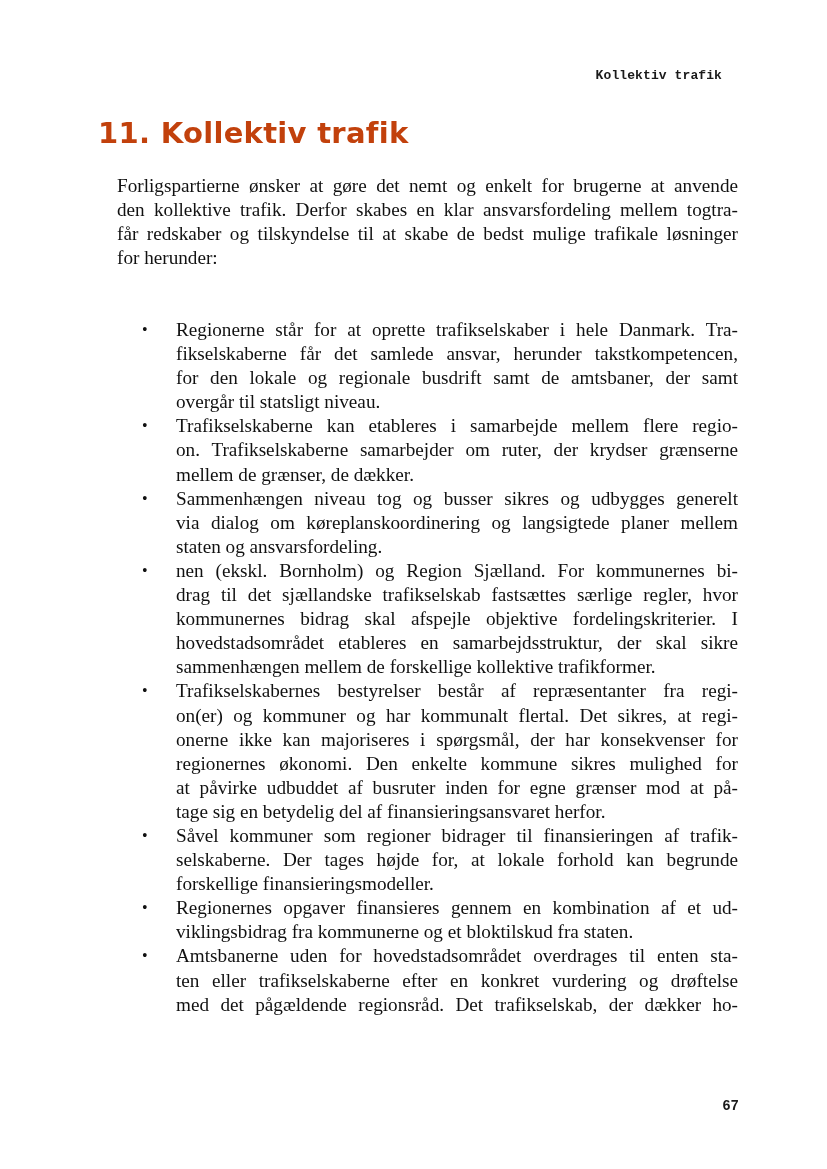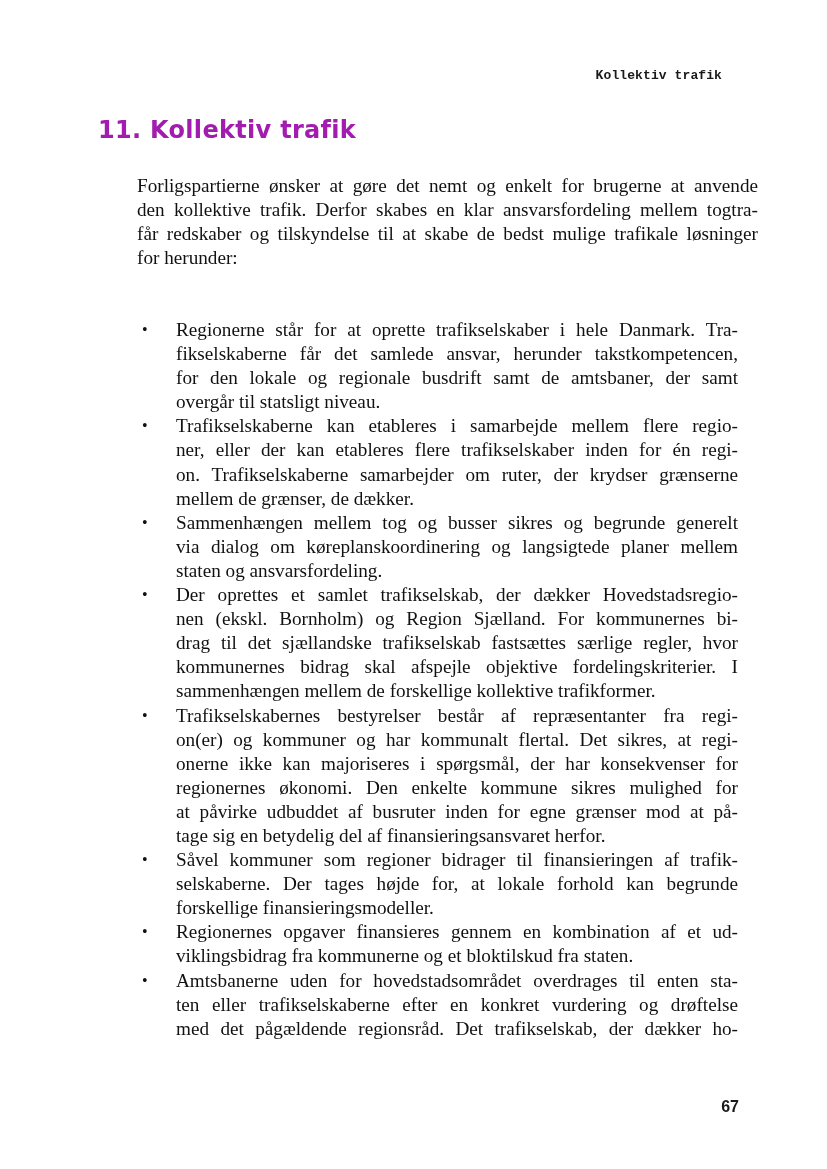--- a/index.html
+++ b/index.html
@@ -24,30 +24,29 @@
       color: #1a1a1a;
       letter-spacing: 0.1px;
     }
     .chapter-title {
       position: absolute;
       top: 116px;
       left: 98px;
       margin: 0;
       font-family: "DejaVu Sans", sans-serif;
       font-weight: bold;
-      font-size: 24px;
-      color: #a21caf;
+      font-size: 29px;
+      color: #c2410c;
       letter-spacing: 0.3px;
     }
     .body-text {
       font-family: "Liberation Serif", serif;
       font-size: 19.2px;
       line-height: 24.1px;
       color: #111111;
-      margin-left: 20px;
     }
     .intro {
       position: absolute;
       top: 174px;
       left: 117px;
       width: 621px;
     }
     .line {
       display: block;
       text-align: justify;
@@ -75,23 +74,23 @@
       position: absolute;
       left: 25px;
       top: 0;
       font-size: 16px;
       line-height: 24.1px;
     }
     .page-number {
       position: absolute;
       top: 1098px;
       right: 88px;
-      font-family: Liberation Sans, sans-serif;
+      font-family: Liberation Mono, monospace;
       font-weight: bold;
-      font-size: 16px;
+      font-size: 14px;
       color: #1a1a1a;
     }
   </style>
 </head>
 <body>
 
 <div class="running-header">Kollektiv trafik</div>
 
 <h1 class="chapter-title">11. Kollektiv trafik</h1>
 
@@ -106,36 +105,35 @@
     <li class="bullet-item">
       <span class="bullet-mark">•</span>
       <span class="line">Regionerne står for at oprette trafikselskaber i hele Danmark. Tra-</span>
       <span class="line">fikselskaberne får det samlede ansvar, herunder takstkompetencen,</span>
       <span class="line">for den lokale og regionale busdrift samt de amtsbaner, der samt</span>
       <span class="line last">overgår til statsligt niveau.</span>
     </li>
     <li class="bullet-item">
       <span class="bullet-mark">•</span>
       <span class="line">Trafikselskaberne kan etableres i samarbejde mellem flere regio-</span>
-      <span class="line">ner, eller der kan etableres flere trafikselskaber inden for én regi-</span>
       <span class="line">on. Trafikselskaberne samarbejder om ruter, der krydser grænserne</span>
       <span class="line last">mellem de grænser, de dækker.</span>
     </li>
     <li class="bullet-item">
       <span class="bullet-mark">•</span>
-      <span class="line">Sammenhængen mellem tog og busser sikres og begrunde generelt</span>
+      <span class="line">Sammenhængen niveau tog og busser sikres og udbygges generelt</span>
       <span class="line">via dialog om køreplanskoordinering og langsigtede planer mellem</span>
       <span class="line last">staten og ansvarsfordeling.</span>
     </li>
     <li class="bullet-item">
       <span class="bullet-mark">•</span>
-      <span class="line">Der oprettes et samlet trafikselskab, der dækker Hovedstadsregio-</span>
       <span class="line">nen (ekskl. Bornholm) og Region Sjælland. For kommunernes bi-</span>
       <span class="line">drag til det sjællandske trafikselskab fastsættes særlige regler, hvor</span>
       <span class="line">kommunernes bidrag skal afspejle objektive fordelingskriterier. I</span>
+      <span class="line">hovedstadsområdet etableres en samarbejdsstruktur, der skal sikre</span>
       <span class="line last">sammenhængen mellem de forskellige kollektive trafikformer.</span>
     </li>
     <li class="bullet-item">
       <span class="bullet-mark">•</span>
       <span class="line">Trafikselskabernes bestyrelser består af repræsentanter fra regi-</span>
       <span class="line">on(er) og kommuner og har kommunalt flertal. Det sikres, at regi-</span>
       <span class="line">onerne ikke kan majoriseres i spørgsmål, der har konsekvenser for</span>
       <span class="line">regionernes økonomi. Den enkelte kommune sikres mulighed for</span>
       <span class="line">at påvirke udbuddet af busruter inden for egne grænser mod at på-</span>
       <span class="line last">tage sig en betydelig del af finansieringsansvaret herfor.</span>

